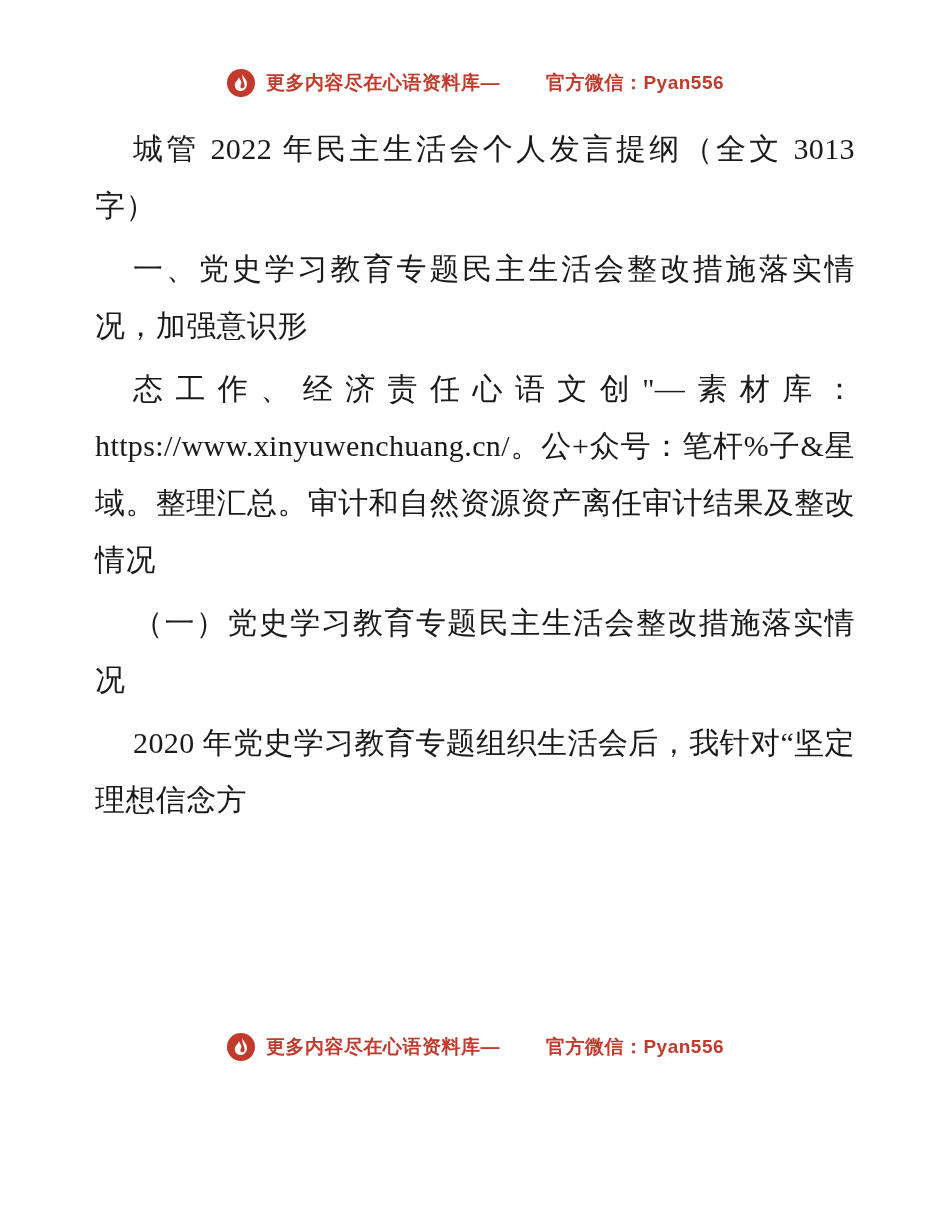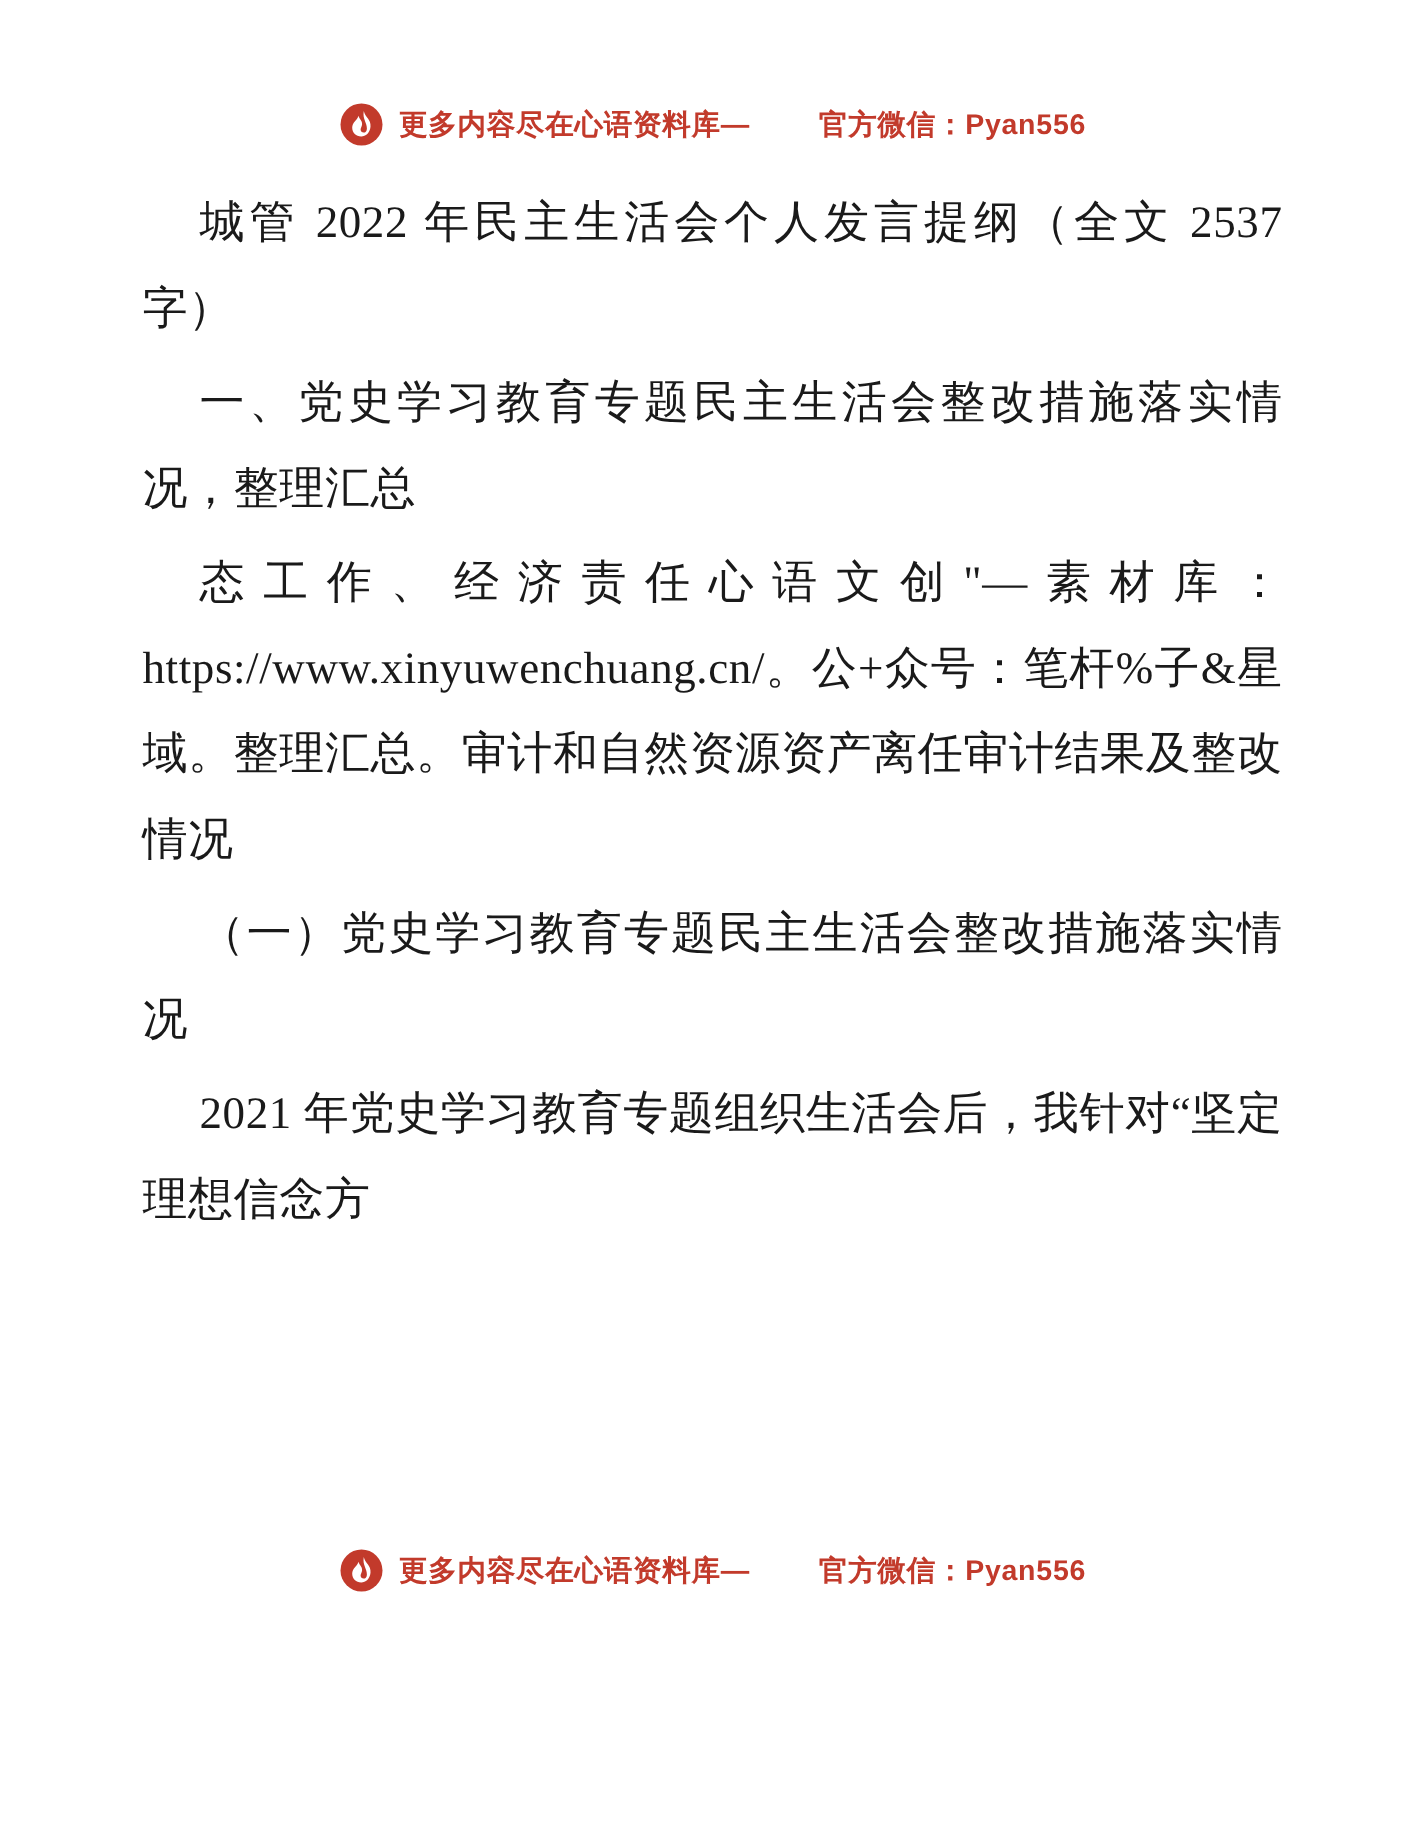--- a/index.html
+++ b/index.html
@@ -93,25 +93,25 @@
       <svg width="30" height="30" viewBox="0 0 30 30" xmlns="http://www.w3.org/2000/svg">
         <circle cx="15" cy="15" r="14" fill="#c23a2b"></circle>
         <path d="M16.5 6 C17.5 10.5 21.5 11.5 21 16.5 C20.6 20.6 17.8 23 14.8 23 C11.4 23 8.8 20.6 8.8 17.2 C8.8 13.6 12 12.4 13 9.2 C13.6 11.6 15.4 12.2 15.4 14.6 C15.4 16.2 14.4 17 14.4 18.4 C14.4 19.6 15.3 20.4 16.4 20.4 C17.8 20.4 18.6 19.2 18.6 17.6 C18.6 13.6 15.6 11.6 16.5 6 Z" fill="#ffffff"></path>
       </svg>
     </span>
     <span class="wm-text">更多内容尽在心语资料库—</span>
     <span class="wm-text2">官方微信：Pyan556</span>
   </div>
 
   <div class="doc-body">
-    <p class="para indent">城管 2022 年民主生活会个人发言提纲（全文 2537 字）</p>
-    <p class="para indent">一、党史学习教育专题民主生活会整改措施落实情况，整理汇总</p>
+    <p class="para indent">城管 2022 年民主生活会个人发言提纲（全文 3013 字）</p>
+    <p class="para indent">一、党史学习教育专题民主生活会整改措施落实情况，加强意识形</p>
     <p class="para indent">态工作、经济责任心语文创"—素材库：https://www.xinyuwenchuang.cn/。公+众号：笔杆%子&amp;星域。整理汇总。审计和自然资源资产离任审计结果及整改情况</p>
     <p class="para indent">（一）党史学习教育专题民主生活会整改措施落实情况</p>
-    <p class="para indent">2021 年党史学习教育专题组织生活会后，我针对“坚定理想信念方</p>
+    <p class="para indent">2020 年党史学习教育专题组织生活会后，我针对“坚定理想信念方</p>
   </div>
 
   <div class="watermark watermark-bottom">
     <span class="wm-logo">
       <svg width="30" height="30" viewBox="0 0 30 30" xmlns="http://www.w3.org/2000/svg">
         <circle cx="15" cy="15" r="14" fill="#c23a2b"></circle>
         <path d="M16.5 6 C17.5 10.5 21.5 11.5 21 16.5 C20.6 20.6 17.8 23 14.8 23 C11.4 23 8.8 20.6 8.8 17.2 C8.8 13.6 12 12.4 13 9.2 C13.6 11.6 15.4 12.2 15.4 14.6 C15.4 16.2 14.4 17 14.4 18.4 C14.4 19.6 15.3 20.4 16.4 20.4 C17.8 20.4 18.6 19.2 18.6 17.6 C18.6 13.6 15.6 11.6 16.5 6 Z" fill="#ffffff"></path>
       </svg>
     </span>
     <span class="wm-text">更多内容尽在心语资料库—</span>

